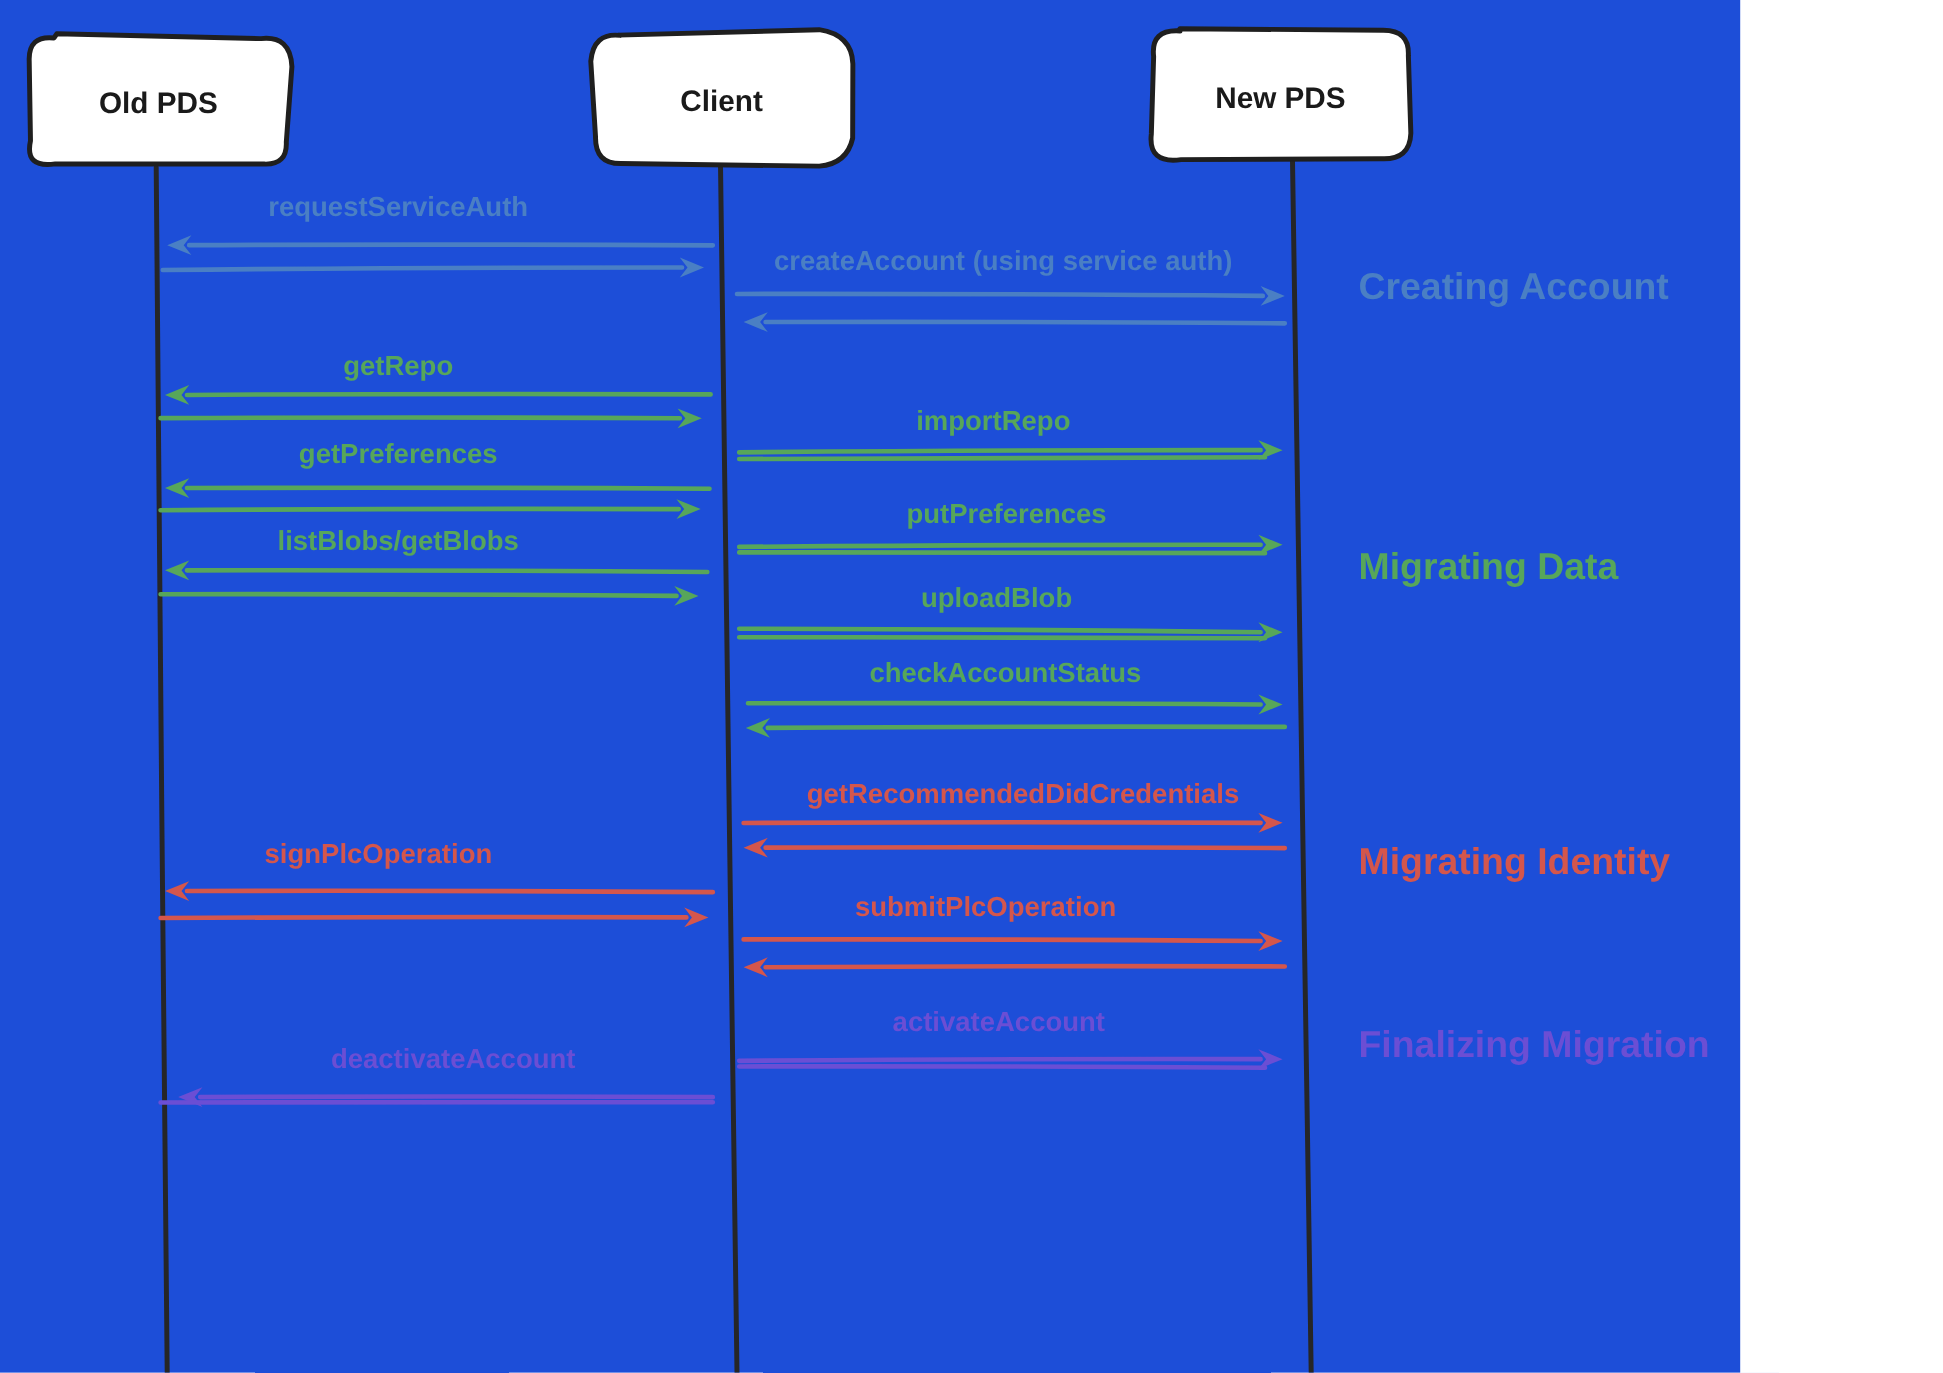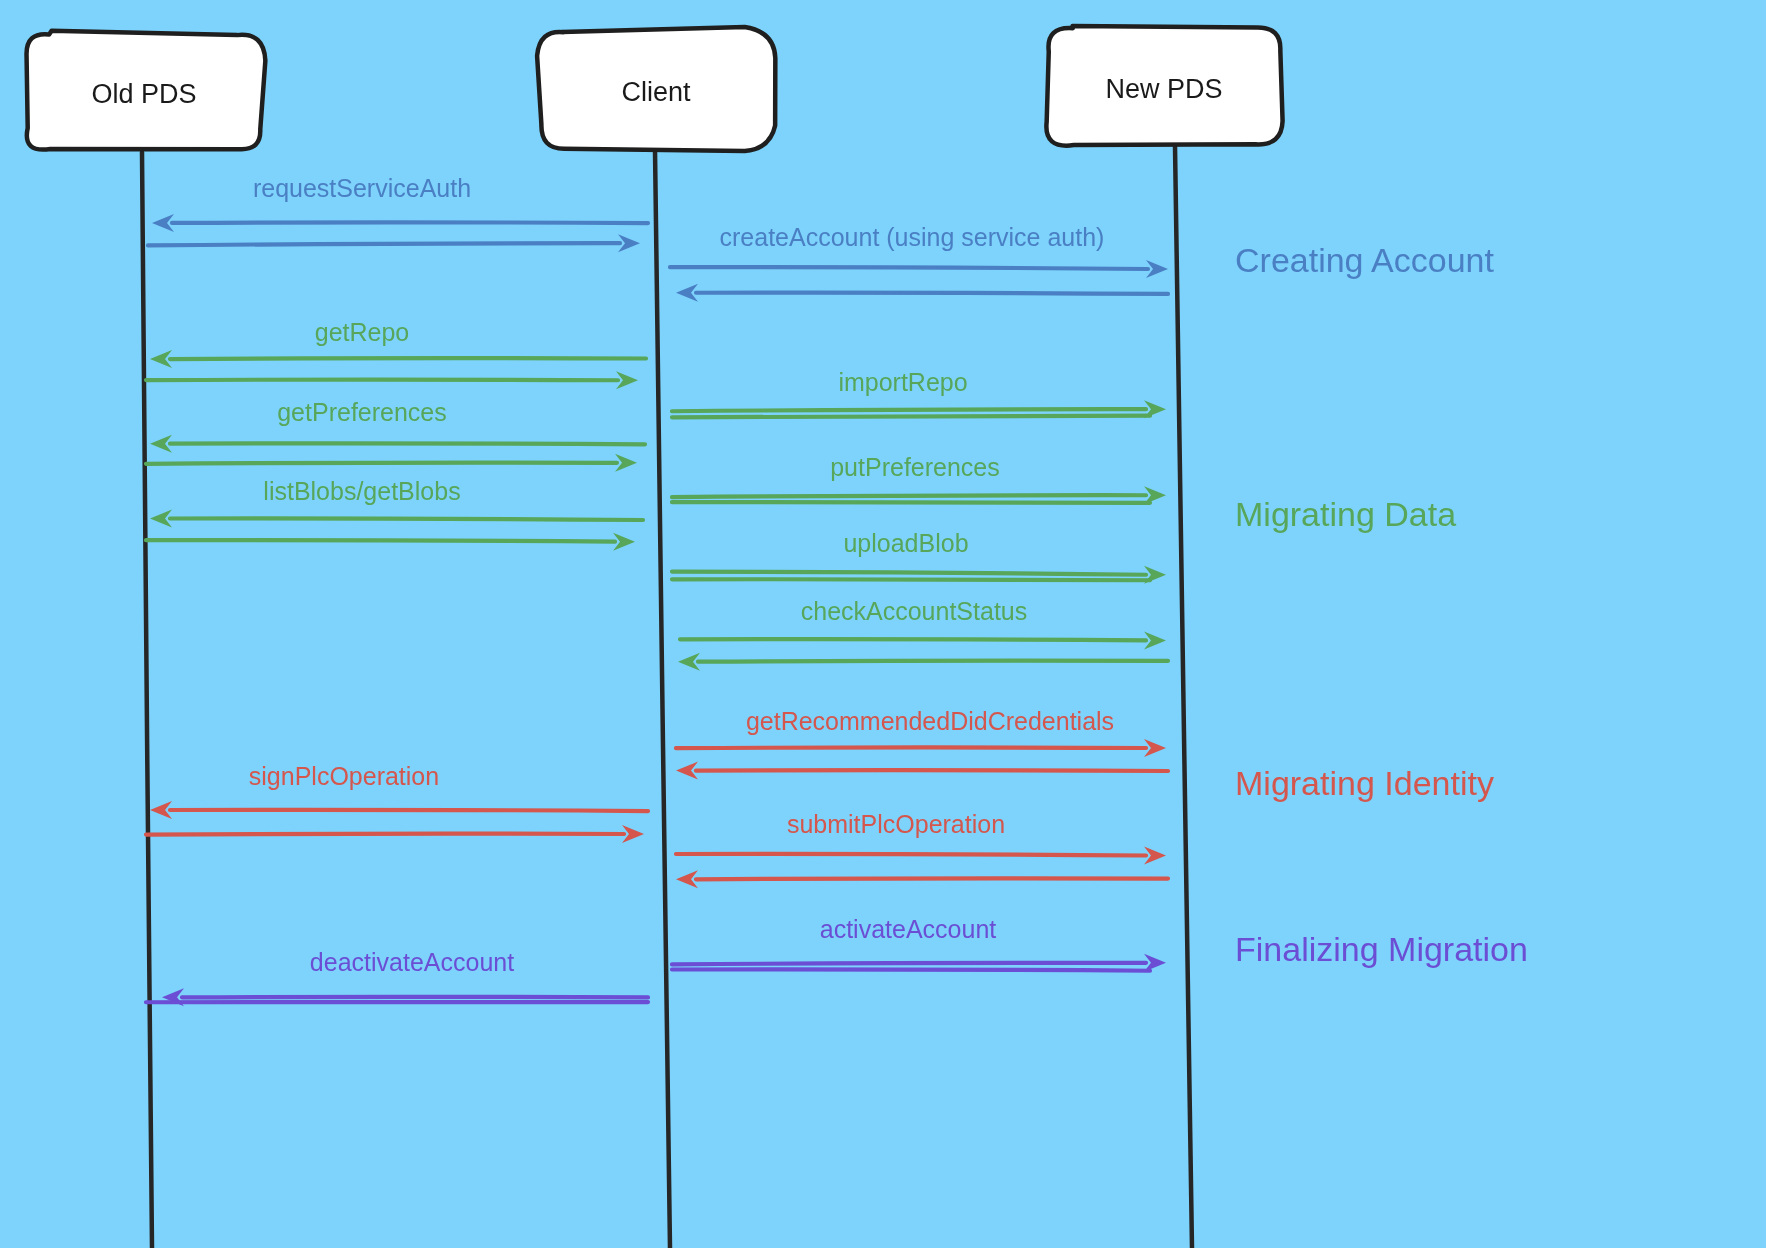--- a/index.html
+++ b/index.html
@@ -6,24 +6,25 @@
   html, body {
     margin: 0;
     padding: 0;
     background: #ffffff;
   }
   body {
     font-family: "Liberation Sans", sans-serif;
   }
   #canvas {
     position: relative;
-    width: 1766px;
+    width: 1582px;
     height: 1248px;
-    background: #7dd3fc;
+    background: #1d4ed8;
     overflow: hidden;
+    font-weight: bold;
   }
   #diagram-svg {
     position: absolute;
     left: 0;
     top: 0;
     width: 1766px;
     height: 1248px;
   }
   .node-label {
     font-family: "Liberation Sans", sans-serif;

